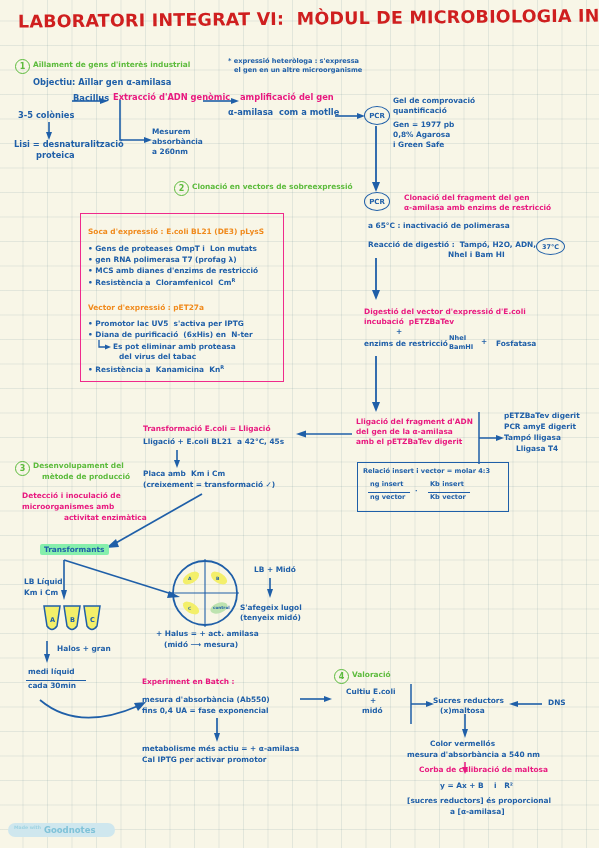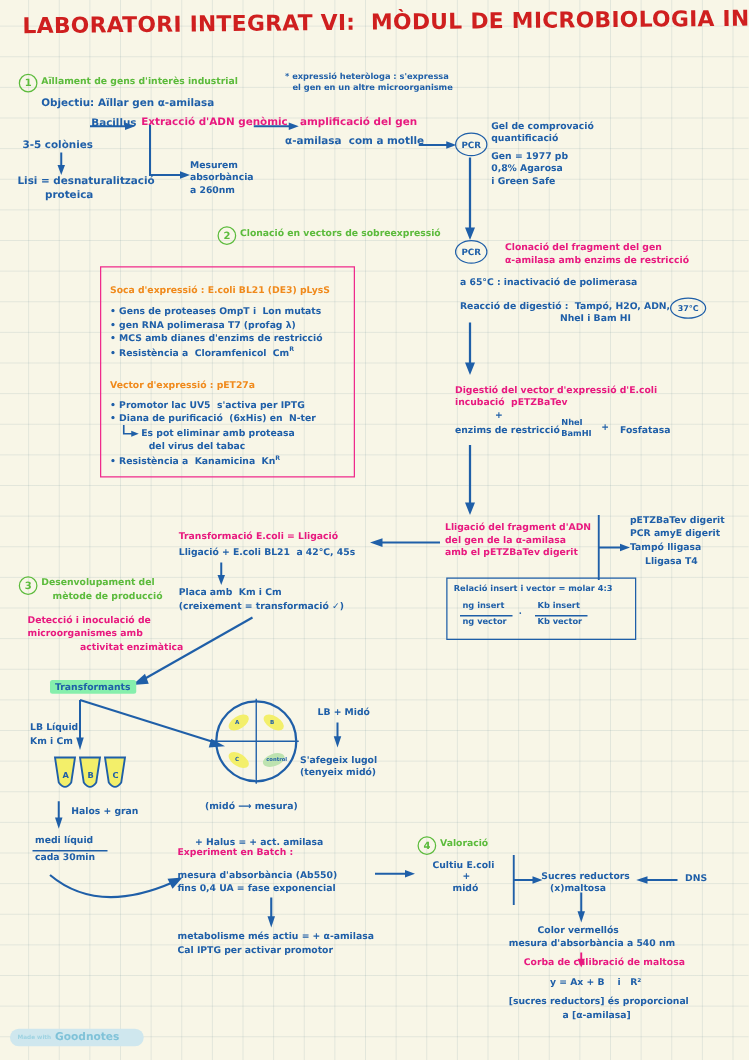--- a/index.html
+++ b/index.html
@@ -53,21 +53,21 @@
     position:absolute;border:1.4px solid #1f5fa8;background:transparent;
   }
   .hl{
     background:#86efac;padding:1px 5px 1px 4px;border-radius:2px;
   }
   svg{position:absolute;overflow:visible;}
   .wm{
     position:absolute;left:8px;top:823px;
     background:#cfe7ee;color:#7fc2d8;border-radius:9px;
     padding:2px 19px 2px 6px;font-size:8.5px;font-weight:bold;
-    display:flex;align-items:center;gap:3px;
+    display:flex;align-items:flex-start;gap:3px;
   }
   .wm .mini{font-size:4.6px;color:#9ed3e2;}
   .sup{font-size:5px;vertical-align:super;}
 </style>
 </head>
 <body>
 
 <div id="paper"></div>
 
 <div class="t title red" style="left:18px;top:8px;">LABORATORI INTEGRAT VI:  MÒDUL DE MICROBIOLOGIA INDUSTRIAL</div>
@@ -295,21 +295,21 @@
 <div class="t" style="left:213px;top:606px;font-size:4.2px;font-weight:bold;color:#1f5fa8;">control</div>
 
 <div class="t s blue" style="left:254px;top:566px;">LB + Midó</div>
 <svg class="lay" style="left:265px;top:578px;" width="14" height="22">
   <line x1="5" y1="0" x2="5" y2="13" stroke="#1f5fa8" stroke-width="1.6"></line>
   <polygon points="5,20 2,11 8,11" fill="#1f5fa8"></polygon>
 </svg>
 <div class="t s blue" style="left:240px;top:604px;">S'afegeix lugol</div>
 <div class="t s blue" style="left:240px;top:614px;">(tenyeix midó)</div>
 
-<div class="t s blue" style="left:156px;top:630px;margin-top:40px;">+ Halus = + act. amilasa</div>
+<div class="t s blue" style="left:156px;top:630px;">+ Halus = + act. amilasa</div>
 <div class="t s blue" style="left:164px;top:641px;">(midó ⟶ mesura)</div>
 
 <div class="t s pink" style="left:142px;top:678px;">Experiment en Batch :</div>
 <div class="t s blue" style="left:142px;top:696px;">mesura d'absorbància (Ab550)</div>
 <div class="t s blue" style="left:142px;top:707px;">fins 0,4 UA = fase exponencial</div>
 
 <svg class="lay" style="left:212px;top:718px;" width="14" height="26">
   <line x1="5" y1="0" x2="5" y2="17" stroke="#1f5fa8" stroke-width="1.7"></line>
   <polygon points="5,24 2,15 8,15" fill="#1f5fa8"></polygon>
 </svg>

